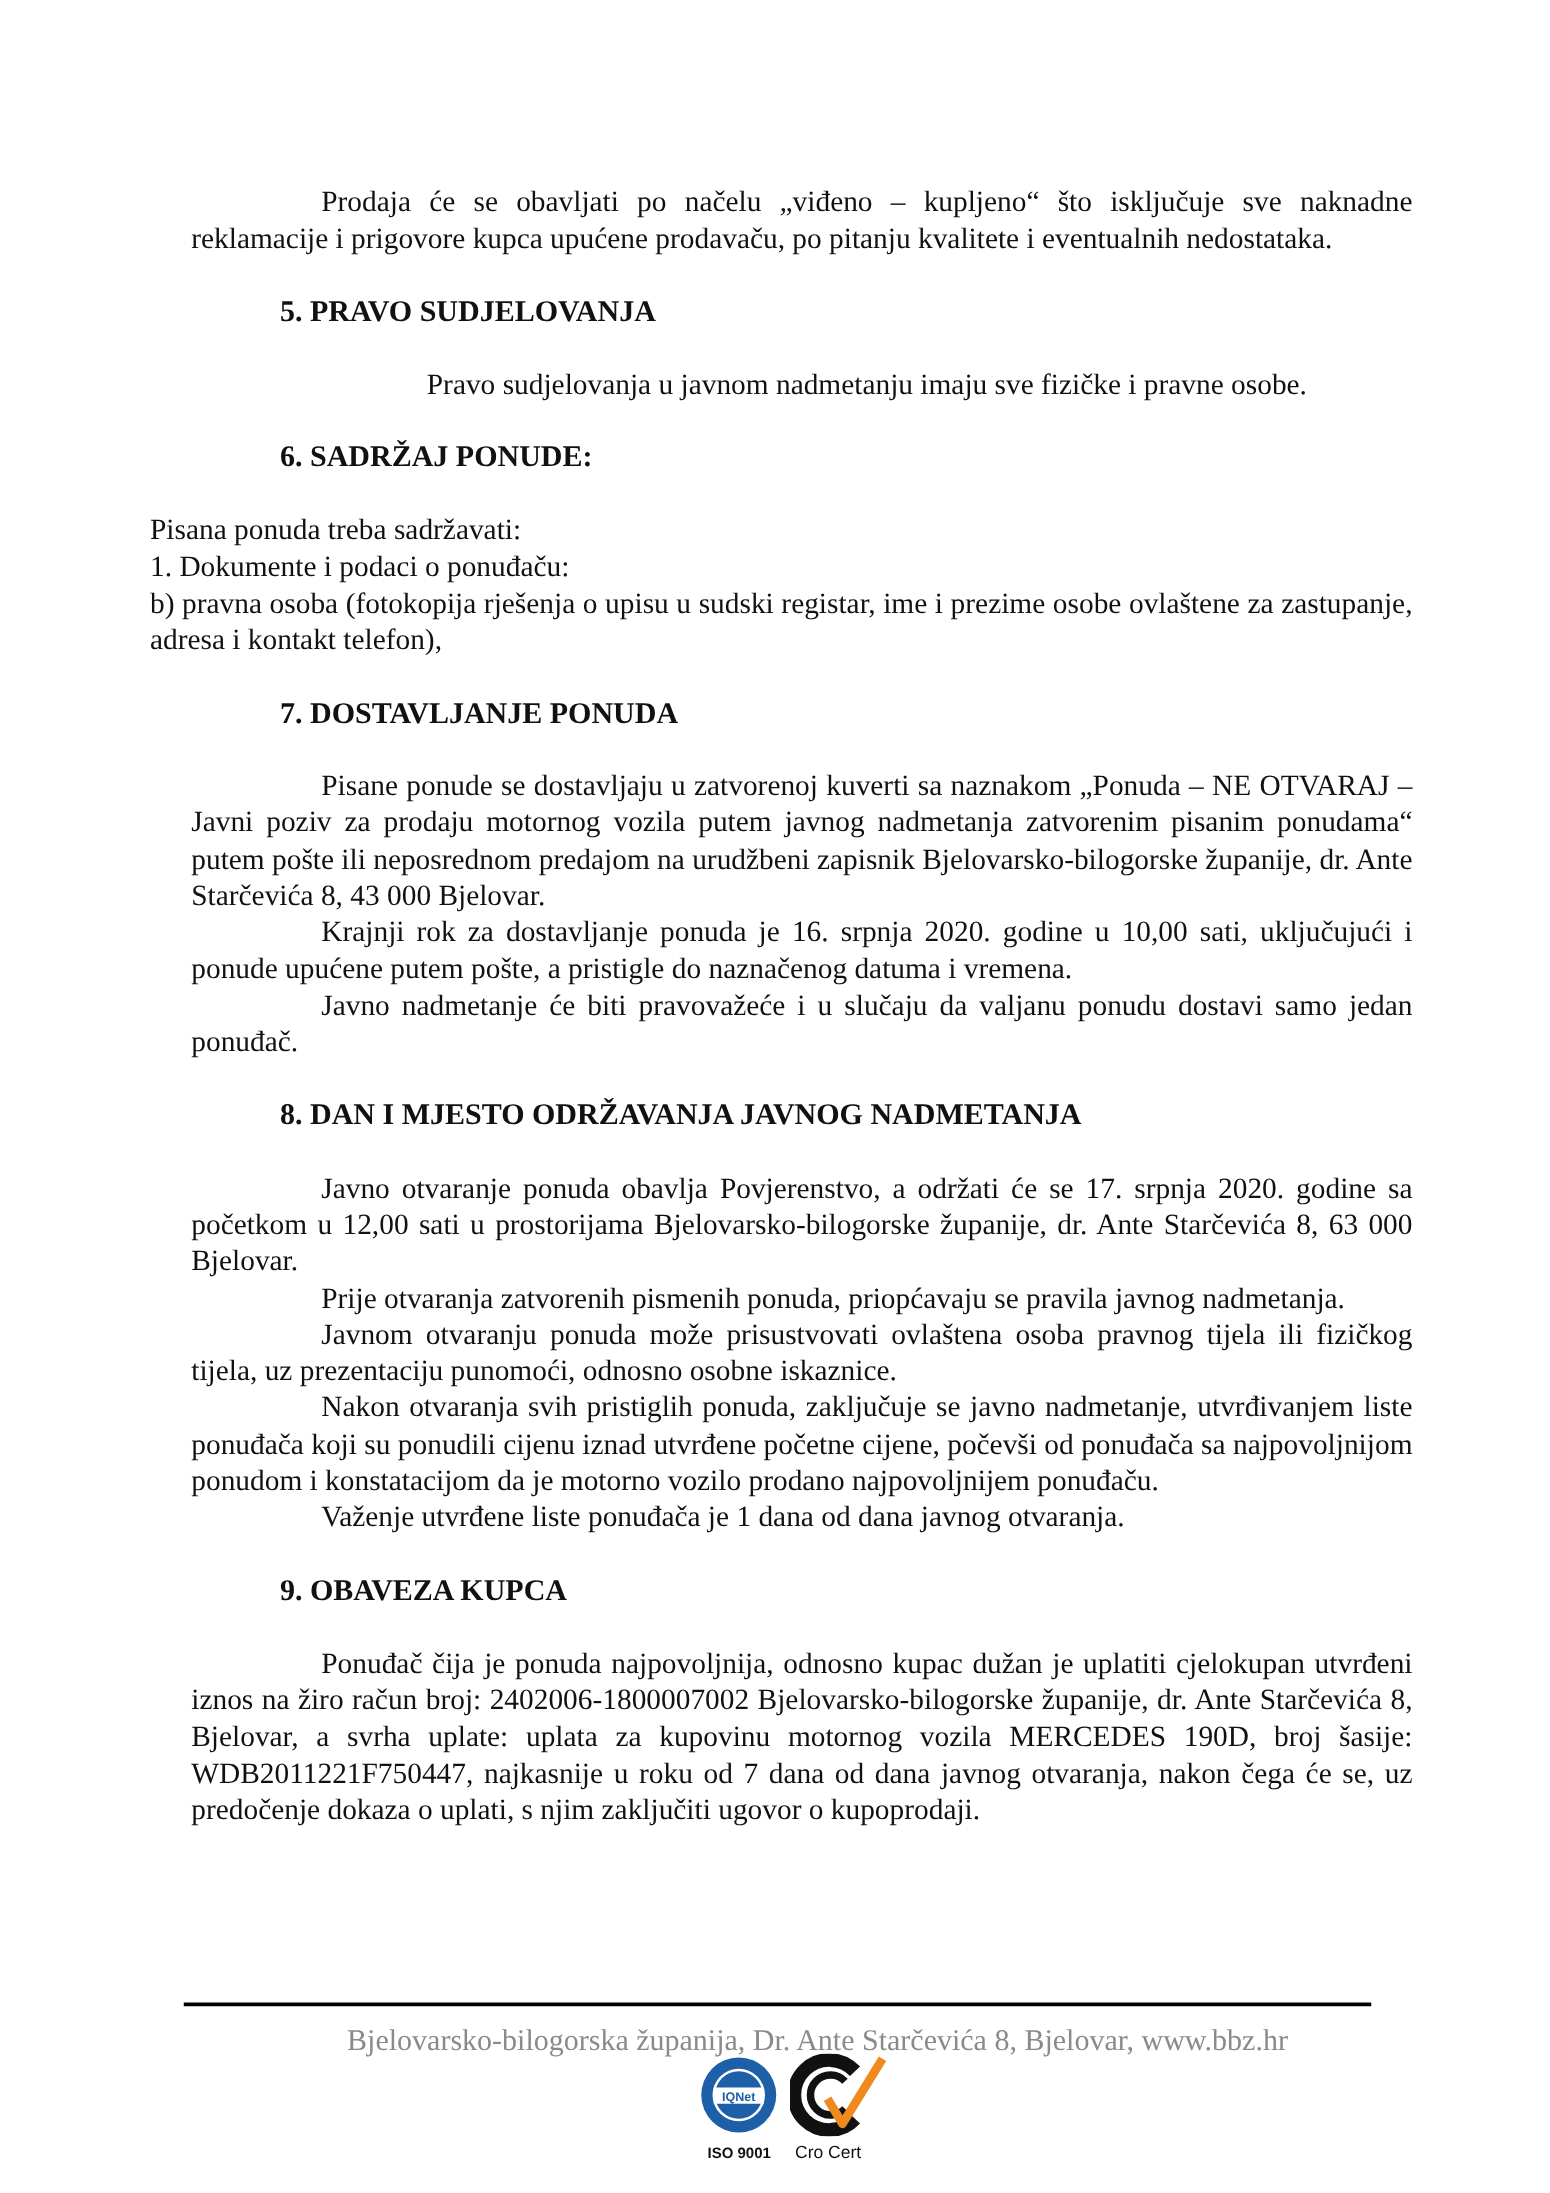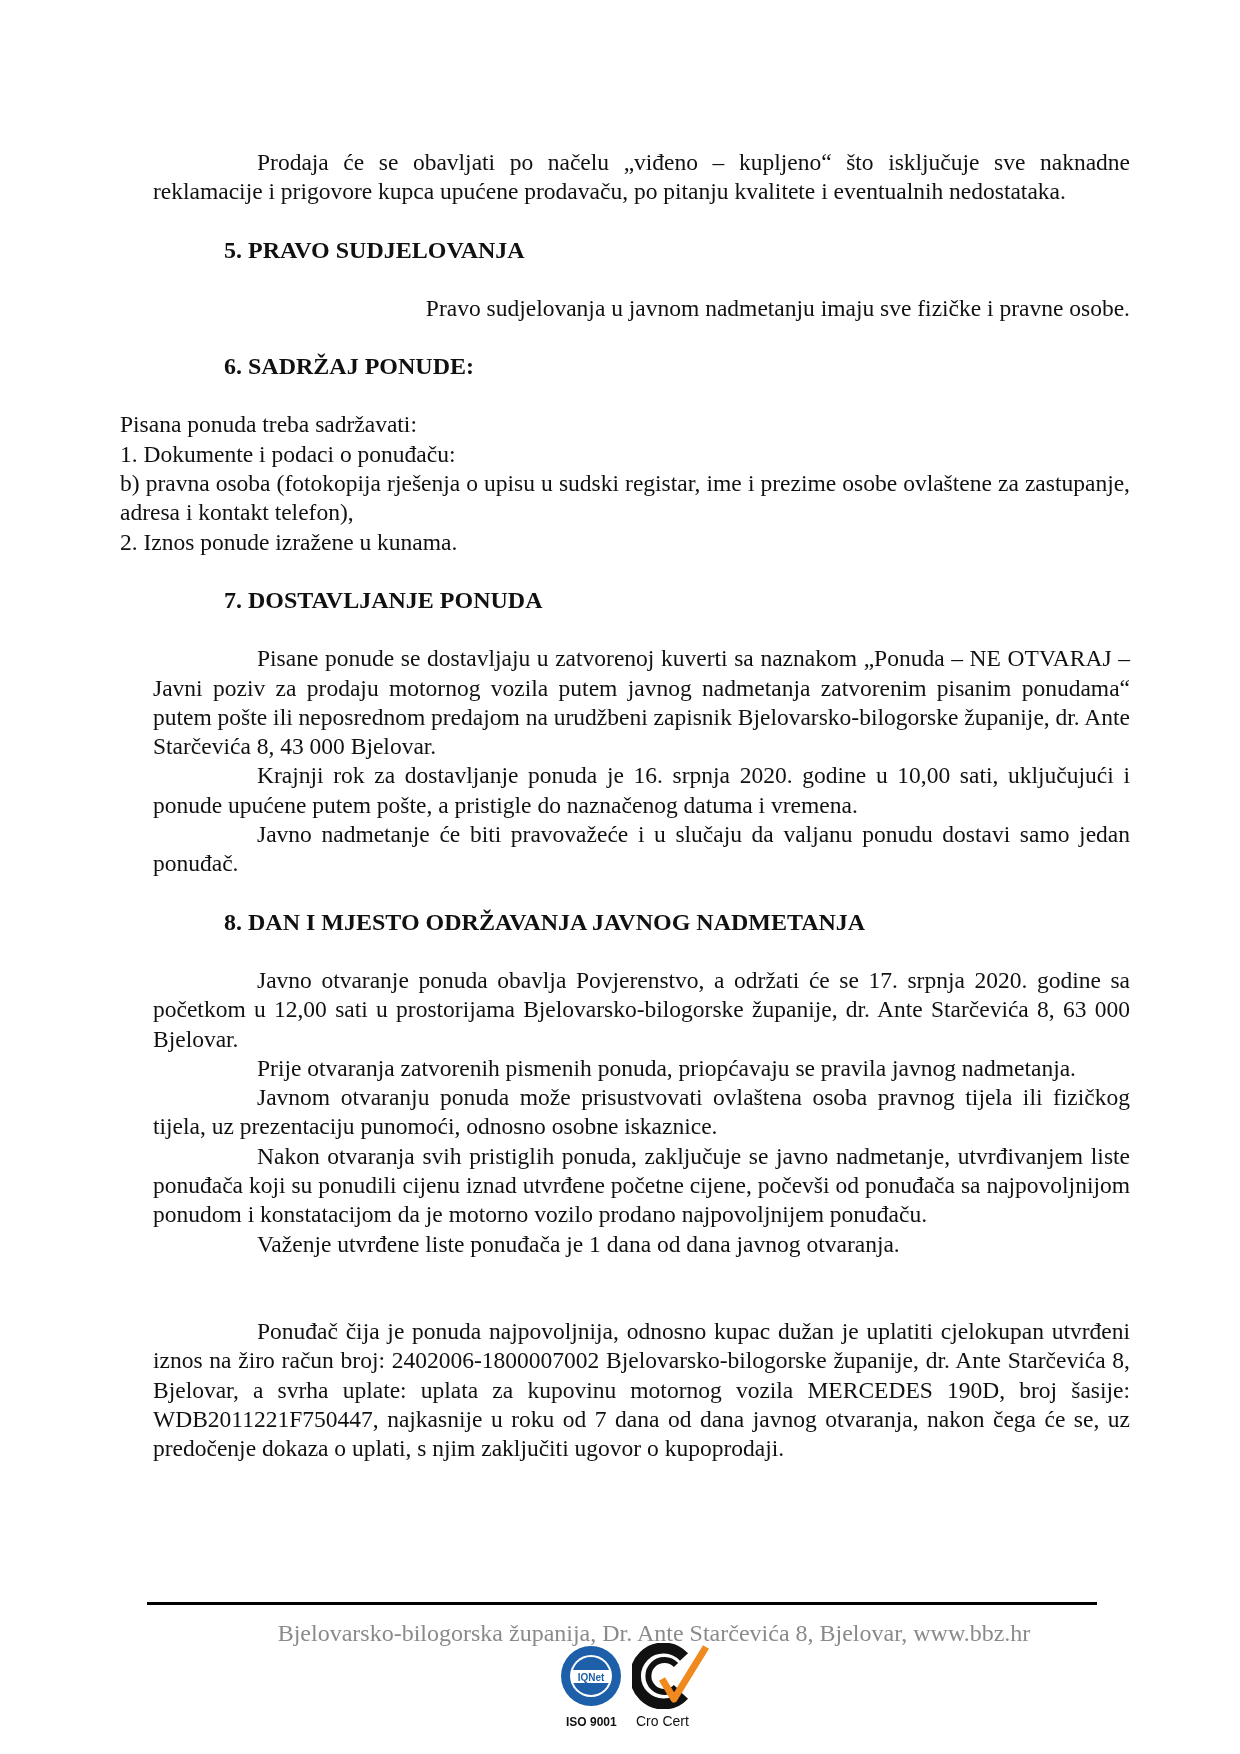--- a/index.html
+++ b/index.html
@@ -1,21 +1,21 @@
 <!DOCTYPE html>
 <html><head>
   <meta charset="utf-8">
   <style>
     html, body { margin: 0; padding: 0; background: #ffffff; }
     body { width: 1240px; height: 1754px; position: relative; overflow: hidden;
            font-family: "Liberation Serif", "DejaVu Serif", serif; color: #111; }
     .page { position: absolute; left: 120px; top: 148px; width: 1010px; }
     p { margin: 0; font-size: 23.5px; line-height: 29.3px; text-align: justify; }
     p.indent { text-indent: 104px; margin-left: 33px; }
-    p.left { text-align: right; }
+    p.left { text-align: center; }
     h2 { margin: 0; font-size: 24px; line-height: 29.3px; font-weight: bold; padding-left: 104px; }
     .gap-s { height: 29px; }
     .list p { text-align: justify; }
     .footer-rule { position: absolute; left: 147px; top: 1602px; width: 950px; height: 3px; background: #000; }
     .footer-text { position: absolute; left: 0; width: 1240px; top: 1620px; text-align: center;
                    font-size: 24px; color: #8a8a8a; font-family: "Liberation Serif", serif; margin-left: 34px; }
     .logos { position: absolute; left: 560px; top: 1643px; width: 150px; height: 92px; }
     .logo-label { position: absolute; font-family: "Liberation Sans", "DejaVu Sans", sans-serif;
                   font-size: 12px; font-weight: bold; color: #111; top: 72px; white-space: nowrap; }
   </style>
@@ -33,21 +33,20 @@
   </section>
   <div class="gap-s"></div>
 
   <section>
     <h2>6. SADRŽAJ PONUDE:</h2>
     <div class="gap-s"></div>
     <div class="list">
       <p class="left">Pisana ponuda treba sadržavati:</p>
       <p class="left">1. Dokumente i podaci o ponuđaču:</p>
       <p>b) pravna osoba (fotokopija rješenja o upisu u sudski registar, ime i prezime osobe ovlaštene za zastupanje, adresa i kontakt telefon),</p>
-      <p class="left">2. Iznos ponude izražene u kunama.</p>
     </div>
   </section>
   <div class="gap-s"></div>
 
   <section>
     <h2>7. DOSTAVLJANJE PONUDA</h2>
     <div class="gap-s"></div>
     <p class="indent">Pisane ponude se dostavljaju u zatvorenoj kuverti sa naznakom „Ponuda – NE OTVARAJ – Javni poziv za prodaju motornog vozila putem javnog nadmetanja zatvorenim pisanim ponudama“ putem pošte ili neposrednom predajom na urudžbeni zapisnik Bjelovarsko-bilogorske županije, dr. Ante Starčevića 8, 43 000 Bjelovar.</p>
     <p class="indent">Krajnji rok za dostavljanje ponuda je 16. srpnja 2020. godine u 10,00 sati, uključujući i ponude upućene putem pošte, a pristigle do naznačenog datuma i vremena.</p>
     <p class="indent">Javno nadmetanje će biti pravovažeće i u slučaju da valjanu ponudu dostavi samo jedan ponuđač.</p>
@@ -59,20 +58,21 @@
     <div class="gap-s"></div>
     <p class="indent">Javno otvaranje ponuda obavlja Povjerenstvo, a održati će se 17. srpnja 2020. godine sa početkom u 12,00 sati u prostorijama Bjelovarsko-bilogorske županije, dr. Ante Starčevića 8, 63 000 Bjelovar.</p>
     <p class="indent">Prije otvaranja zatvorenih pismenih ponuda, priopćavaju se pravila javnog nadmetanja.</p>
     <p class="indent">Javnom otvaranju ponuda može prisustvovati ovlaštena osoba pravnog tijela ili fizičkog tijela, uz prezentaciju punomoći, odnosno osobne iskaznice.</p>
     <p class="indent">Nakon otvaranja svih pristiglih ponuda, zaključuje se javno nadmetanje, utvrđivanjem liste ponuđača koji su ponudili cijenu iznad utvrđene početne cijene, počevši od ponuđača sa najpovoljnijom ponudom i konstatacijom da je motorno vozilo prodano najpovoljnijem ponuđaču.</p>
     <p class="indent">Važenje utvrđene liste ponuđača je 1 dana od dana javnog otvaranja.</p>
   </section>
   <div class="gap-s"></div>
 
   <section>
+    <h2>9. OBAVEZA KUPCA</h2>
     <div class="gap-s"></div>
     <p class="indent">Ponuđač čija je ponuda najpovoljnija, odnosno kupac dužan je uplatiti cjelokupan utvrđeni iznos na žiro račun broj: 2402006-1800007002 Bjelovarsko-bilogorske županije, dr. Ante Starčevića 8, Bjelovar, a svrha uplate: uplata za kupovinu motornog vozila MERCEDES 190D, broj šasije: WDB2011221F750447, najkasnije u roku od 7 dana od dana javnog otvaranja, nakon čega će se, uz predočenje dokaza o uplati, s njim zaključiti ugovor o kupoprodaji.</p>
   </section>
 </div>
 
 <div class="footer-rule"></div>
 <div class="footer-text">Bjelovarsko-bilogorska županija, Dr. Ante Starčevića 8, Bjelovar, www.bbz.hr</div>
 
 <div class="logos">
   <svg style="position:absolute;left:0;top:0" width="62" height="66" viewBox="0 0 62 66">

